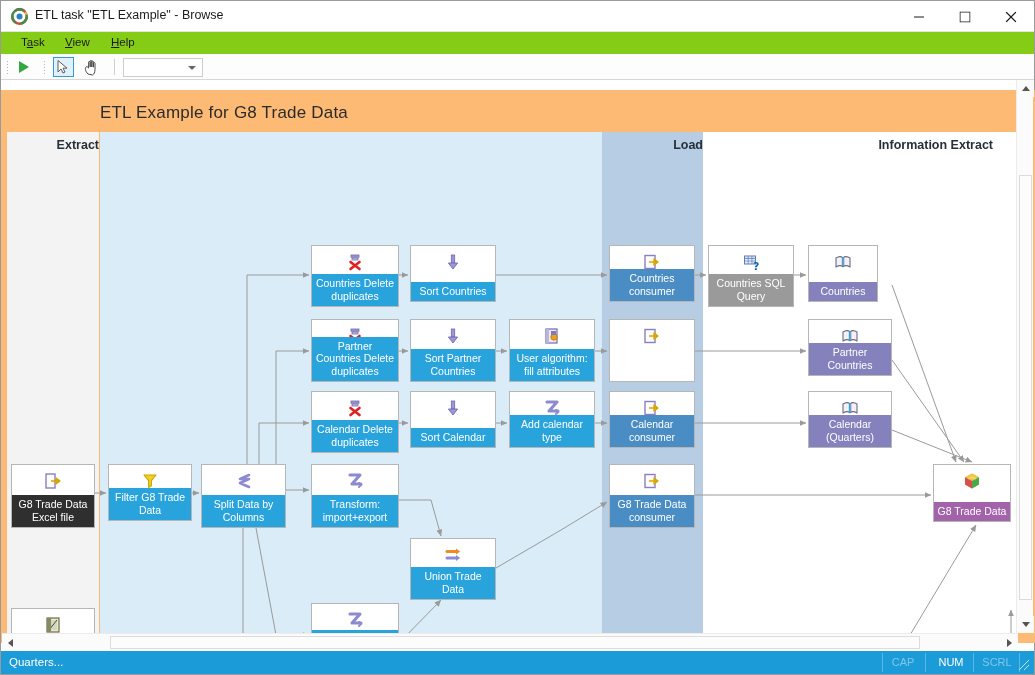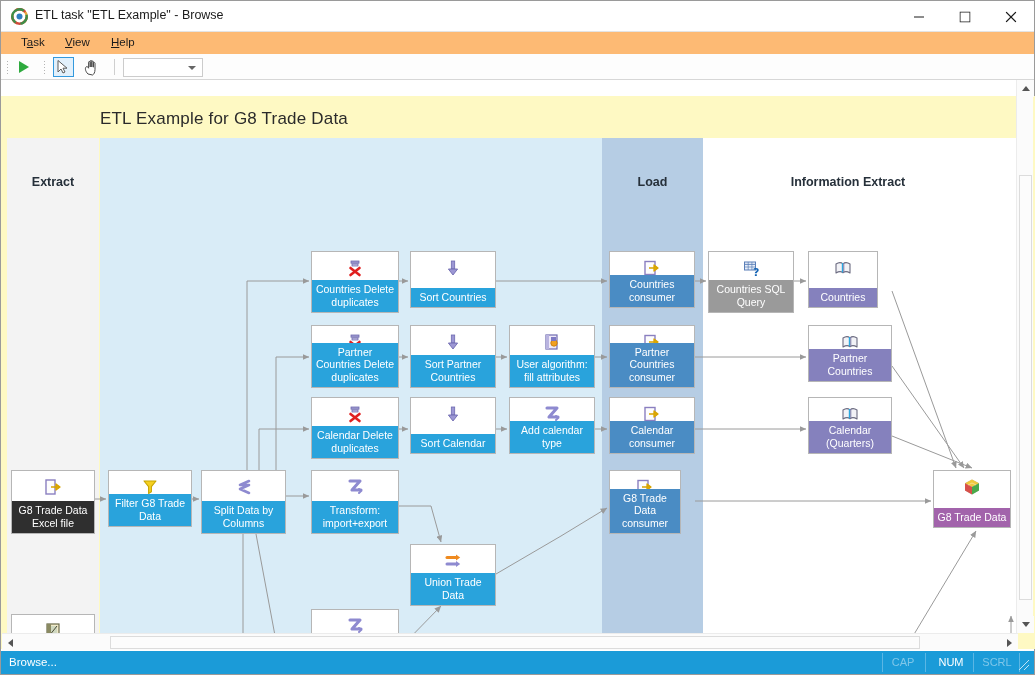--- a/index.html
+++ b/index.html
@@ -17,21 +17,21 @@
             background:#fff;border-bottom:1px solid #e4e4e4;box-sizing:border-box;}
   .title-icon{position:absolute;left:10px;top:7px;width:17px;height:17px;}
   .title-text{position:absolute;left:34px;top:7px;font-size:12.5px;color:#1b1b1b;
               white-space:nowrap;}
   .winbtn{position:absolute;top:0;width:46px;height:31px;cursor:default;}
   .winbtn svg{position:absolute;left:50%;top:50%;transform:translate(-50%,-50%);}
   .btn-min{right:92px;} .btn-max{right:46px;} .btn-close{right:0;}
 
   
   .menubar{position:absolute;left:0;top:31px;width:100%;height:22px;
-           background:#fdba74;box-sizing:border-box;}
+           background:#84cc16;box-sizing:border-box;}
   .menu-item{position:absolute;top:3px;font-size:11.5px;color:#1b1b1b;
              padding:1px 6px;white-space:nowrap;}
   .menu-item u{text-decoration:underline;}
 
   
   .toolbar{position:absolute;left:0;top:53px;width:100%;height:26px;
            background:#fdfdfd;border-bottom:1px solid #d7d7d7;box-sizing:border-box;}
   .grip{position:absolute;top:6px;width:3px;height:15px;
         background-image:radial-gradient(#b4b4b4 40%, transparent 41%);
         background-size:3px 3px;}
@@ -40,35 +40,35 @@
           border:1px solid #3399dd;background:#e2f0fb;box-sizing:border-box;}
   .tb-hand{position:absolute;left:80px;top:4px;width:22px;height:19px;}
   .tb-sep{position:absolute;left:113px;top:5px;width:1px;height:16px;background:#cfcfcf;}
   .tb-combo{position:absolute;left:122px;top:4px;width:80px;height:19px;
             background:#fff;border:1px solid #cccccc;box-sizing:border-box;}
   .tb-combo .arrow{position:absolute;right:6px;top:7px;width:0;height:0;
             border-left:4px solid transparent;border-right:4px solid transparent;
             border-top:4px solid #666;}
 
   
-  .canvas-wrap{position:absolute;left:0;top:95px;width:1035px;height:553px;
-               background:#fef9c3;overflow:hidden;}
+  .canvas-wrap{position:absolute;left:0;top:89px;width:1035px;height:553px;
+               background:#fdba74;overflow:hidden;}
   .canvas{position:absolute;left:0;top:0;width:1016px;height:553px;}
 
   .diagram-title{position:absolute;left:99px;top:13px;font-size:17px;color:#2b2b2b;
                  letter-spacing:.2px;white-space:nowrap;}
 
   
   .lane{position:absolute;top:42px;height:511px;}
   .lane-extract{left:6px;width:92px;background:#f3f3f3;}
   .lane-transform{left:99px;width:502px;background:#d9ecf7;}
   .lane-load{left:601px;width:101px;background:#b6cde4;}
   .lane-info{left:702px;width:314px;background:#ffffff;}
   .lane-title{position:absolute;top:48px;font-size:12.5px;font-weight:bold;
-              color:#26303a;text-align:center;white-space:nowrap;margin-top:31px;}
+              color:#26303a;text-align:right;white-space:nowrap;}
 
   
   .edges{position:absolute;left:0;top:0;width:1016px;height:553px;pointer-events:none;}
 
   
   .node{position:absolute;background:#ffffff;border:1px solid #b6b6b6;
         box-shadow:0 0 0 1px #ffffff inset;box-sizing:border-box;}
   .node .ic{position:absolute;left:0;top:4px;width:100%;height:24px;
             display:flex;align-items:center;justify-content:center;}
   .node .lbl{position:absolute;left:0;bottom:0;width:100%;
@@ -376,32 +376,31 @@
             </span>
             <div class="lbl lbl-steel">Countries consumer</div>
           </div>
           <div class="node" style="left: 608px; top: 229px; width: 86px; height: 63px;">
             <span class="ic">
               <svg width="20" height="20" viewBox="0 0 20 20">
                 <rect x="3" y="3.5" width="10" height="13" fill="#fdfdfd" stroke="#8a7fc0" stroke-width="1.4"></rect>
                 <path d="M7 10 h8 M12 7 l4 3 l-4 3 z" fill="#f2c11b" stroke="#d8a400" stroke-width="1.3" stroke-linejoin="round"></path>
               </svg>
             </span>
-            <div class="lbl lbl-steel">Partner Countries consumer</div>
           </div>
           <div class="node" style="left: 608px; top: 301px; width: 86px; height: 57px;">
             <span class="ic">
               <svg width="20" height="20" viewBox="0 0 20 20">
                 <rect x="3" y="3.5" width="10" height="13" fill="#fdfdfd" stroke="#8a7fc0" stroke-width="1.4"></rect>
                 <path d="M7 10 h8 M12 7 l4 3 l-4 3 z" fill="#f2c11b" stroke="#d8a400" stroke-width="1.3" stroke-linejoin="round"></path>
               </svg>
             </span>
             <div class="lbl lbl-steel">Calendar consumer</div>
           </div>
-          <div class="node" style="left: 608px; top: 374px; width: 72px; height: 64px;">
+          <div class="node" style="left: 608px; top: 374px; width: 86px; height: 64px;">
             <span class="ic">
               <svg width="20" height="20" viewBox="0 0 20 20">
                 <rect x="3" y="3.5" width="10" height="13" fill="#fdfdfd" stroke="#8a7fc0" stroke-width="1.4"></rect>
                 <path d="M7 10 h8 M12 7 l4 3 l-4 3 z" fill="#f2c11b" stroke="#d8a400" stroke-width="1.3" stroke-linejoin="round"></path>
               </svg>
             </span>
             <div class="lbl lbl-steel">G8 Trade Data consumer</div>
           </div>
           <div class="node" style="left: 707px; top: 155px; width: 86px; height: 62px;">
             <span class="ic">
@@ -477,21 +476,21 @@
     <div class="sb-btn" style="left:0;top:0;width:17px;height:17px;">
       <span class="tri" style="border-top:4px solid transparent;border-bottom:4px solid transparent;border-right:5px solid #555;"></span>
     </div>
     <div class="sb-thumb" style="left:108px;top:2px;width:810px;height:13px;"></div>
     <div class="sb-btn" style="right:0;top:0;width:17px;height:17px;">
       <span class="tri" style="border-top:4px solid transparent;border-bottom:4px solid transparent;border-left:5px solid #555;"></span>
     </div>
   </div>
 
   <div class="statusbar">
-    <span class="status-text">Browse...</span>
+    <span class="status-text">Quarters...</span>
     <div class="status-div" style="right:151px;"></div>
     <span class="status-ind ind-dim" style="right:111px;">CAP</span>
     <div class="status-div" style="right:108px;"></div>
     <span class="status-ind ind-on" style="right:63px;">NUM</span>
     <div class="status-div" style="right:60px;"></div>
     <span class="status-ind ind-dim" style="right:17px;">SCRL</span>
     <div class="status-div" style="right:14px;"></div>
     <span class="grippy">
       <svg width="14" height="14" viewBox="0 0 14 14">
         <line x1="12" y1="2" x2="2" y2="12" stroke="#bfe3f5" stroke-width="1"></line>

